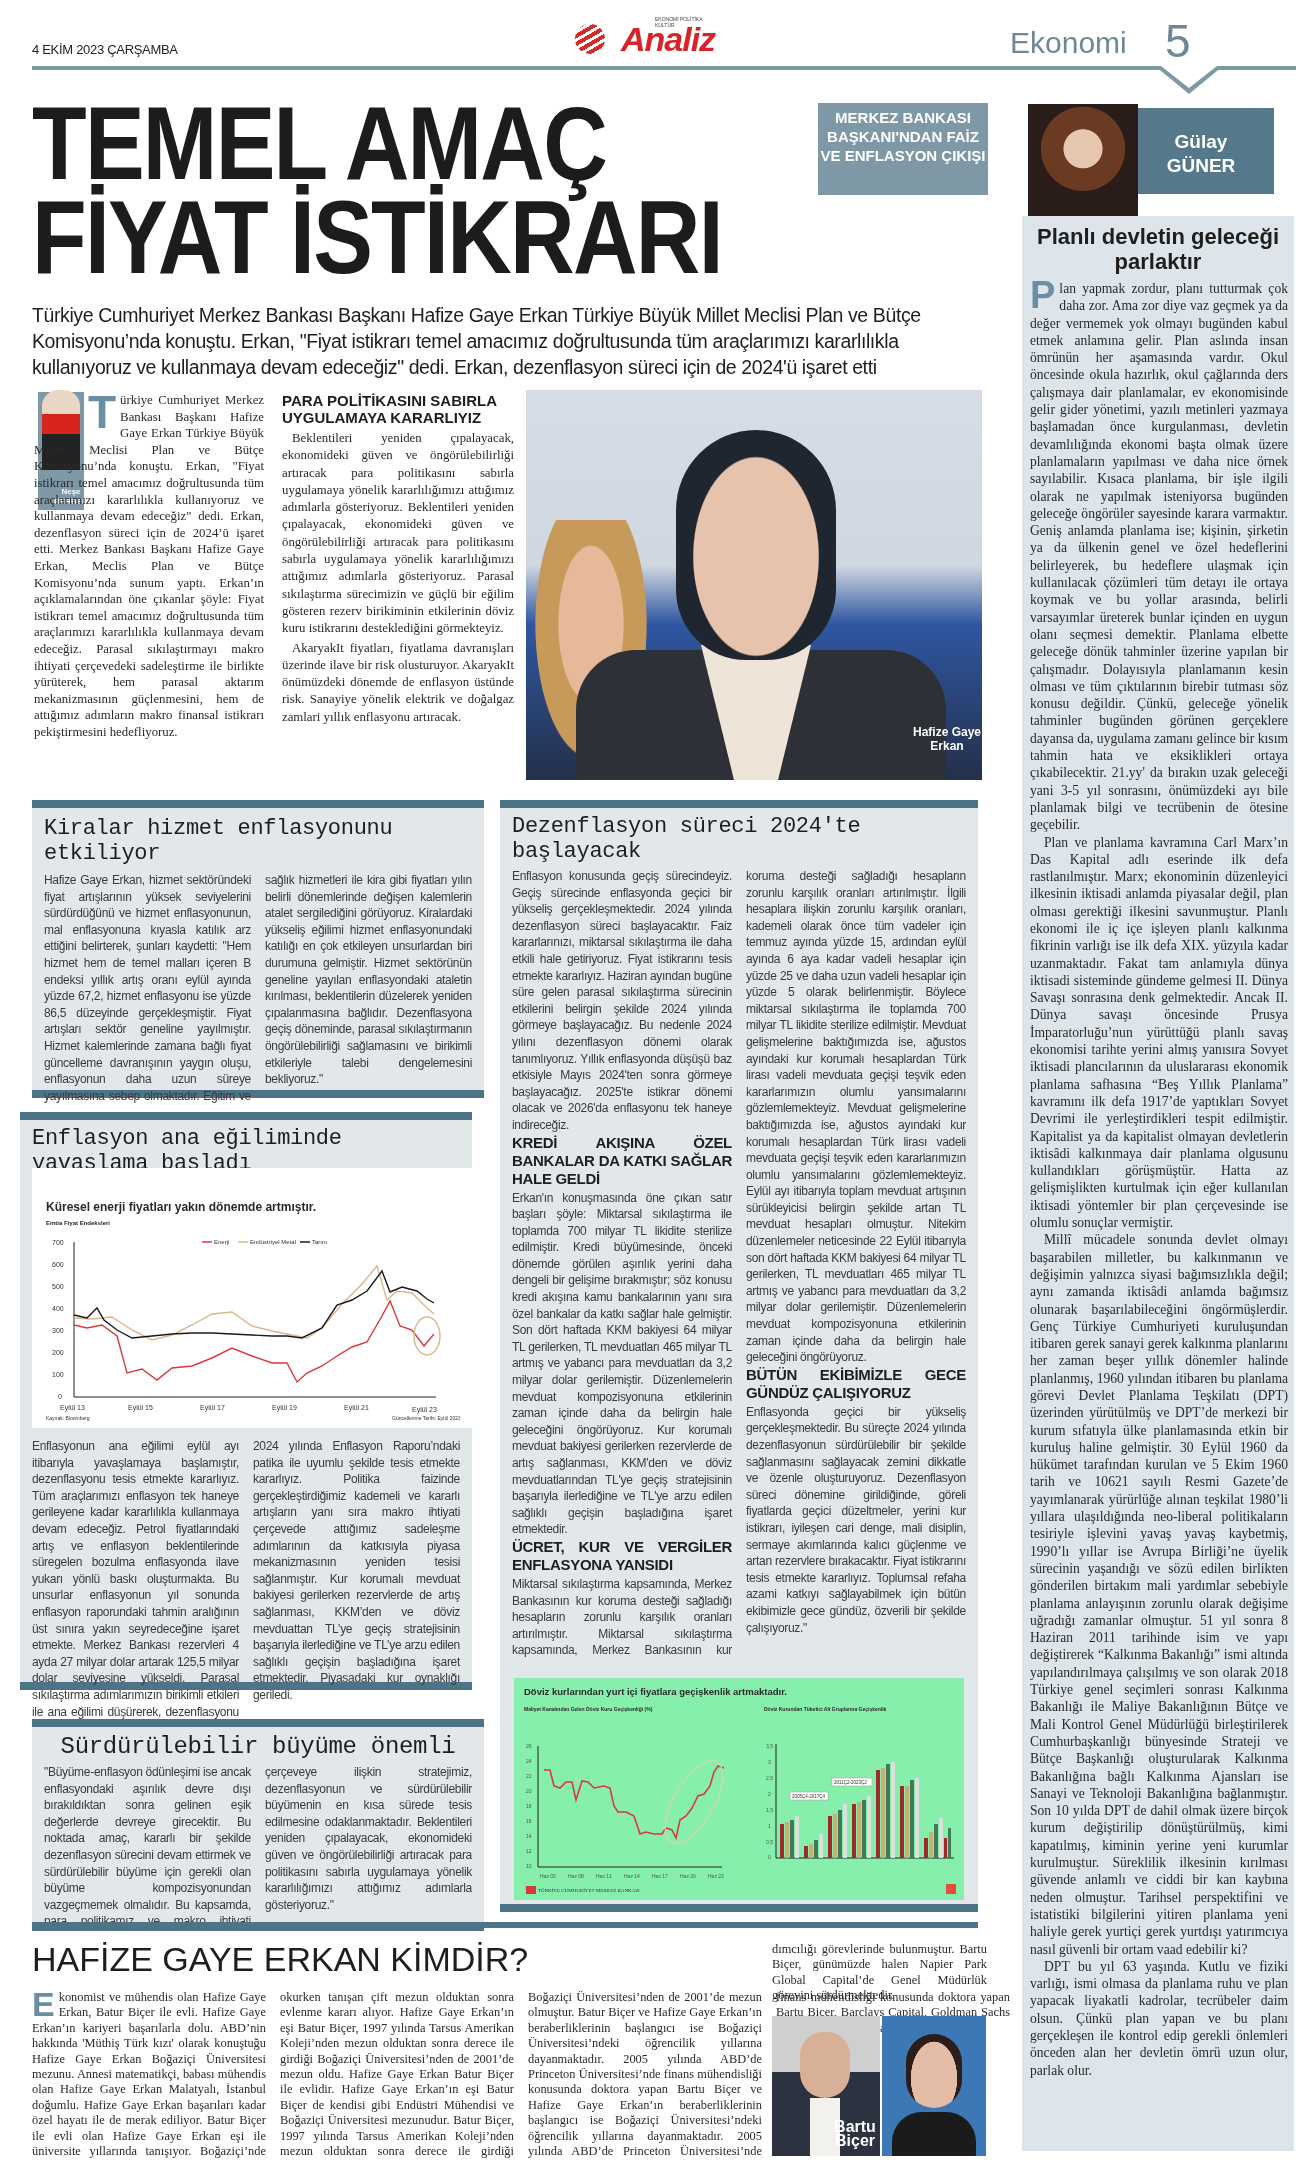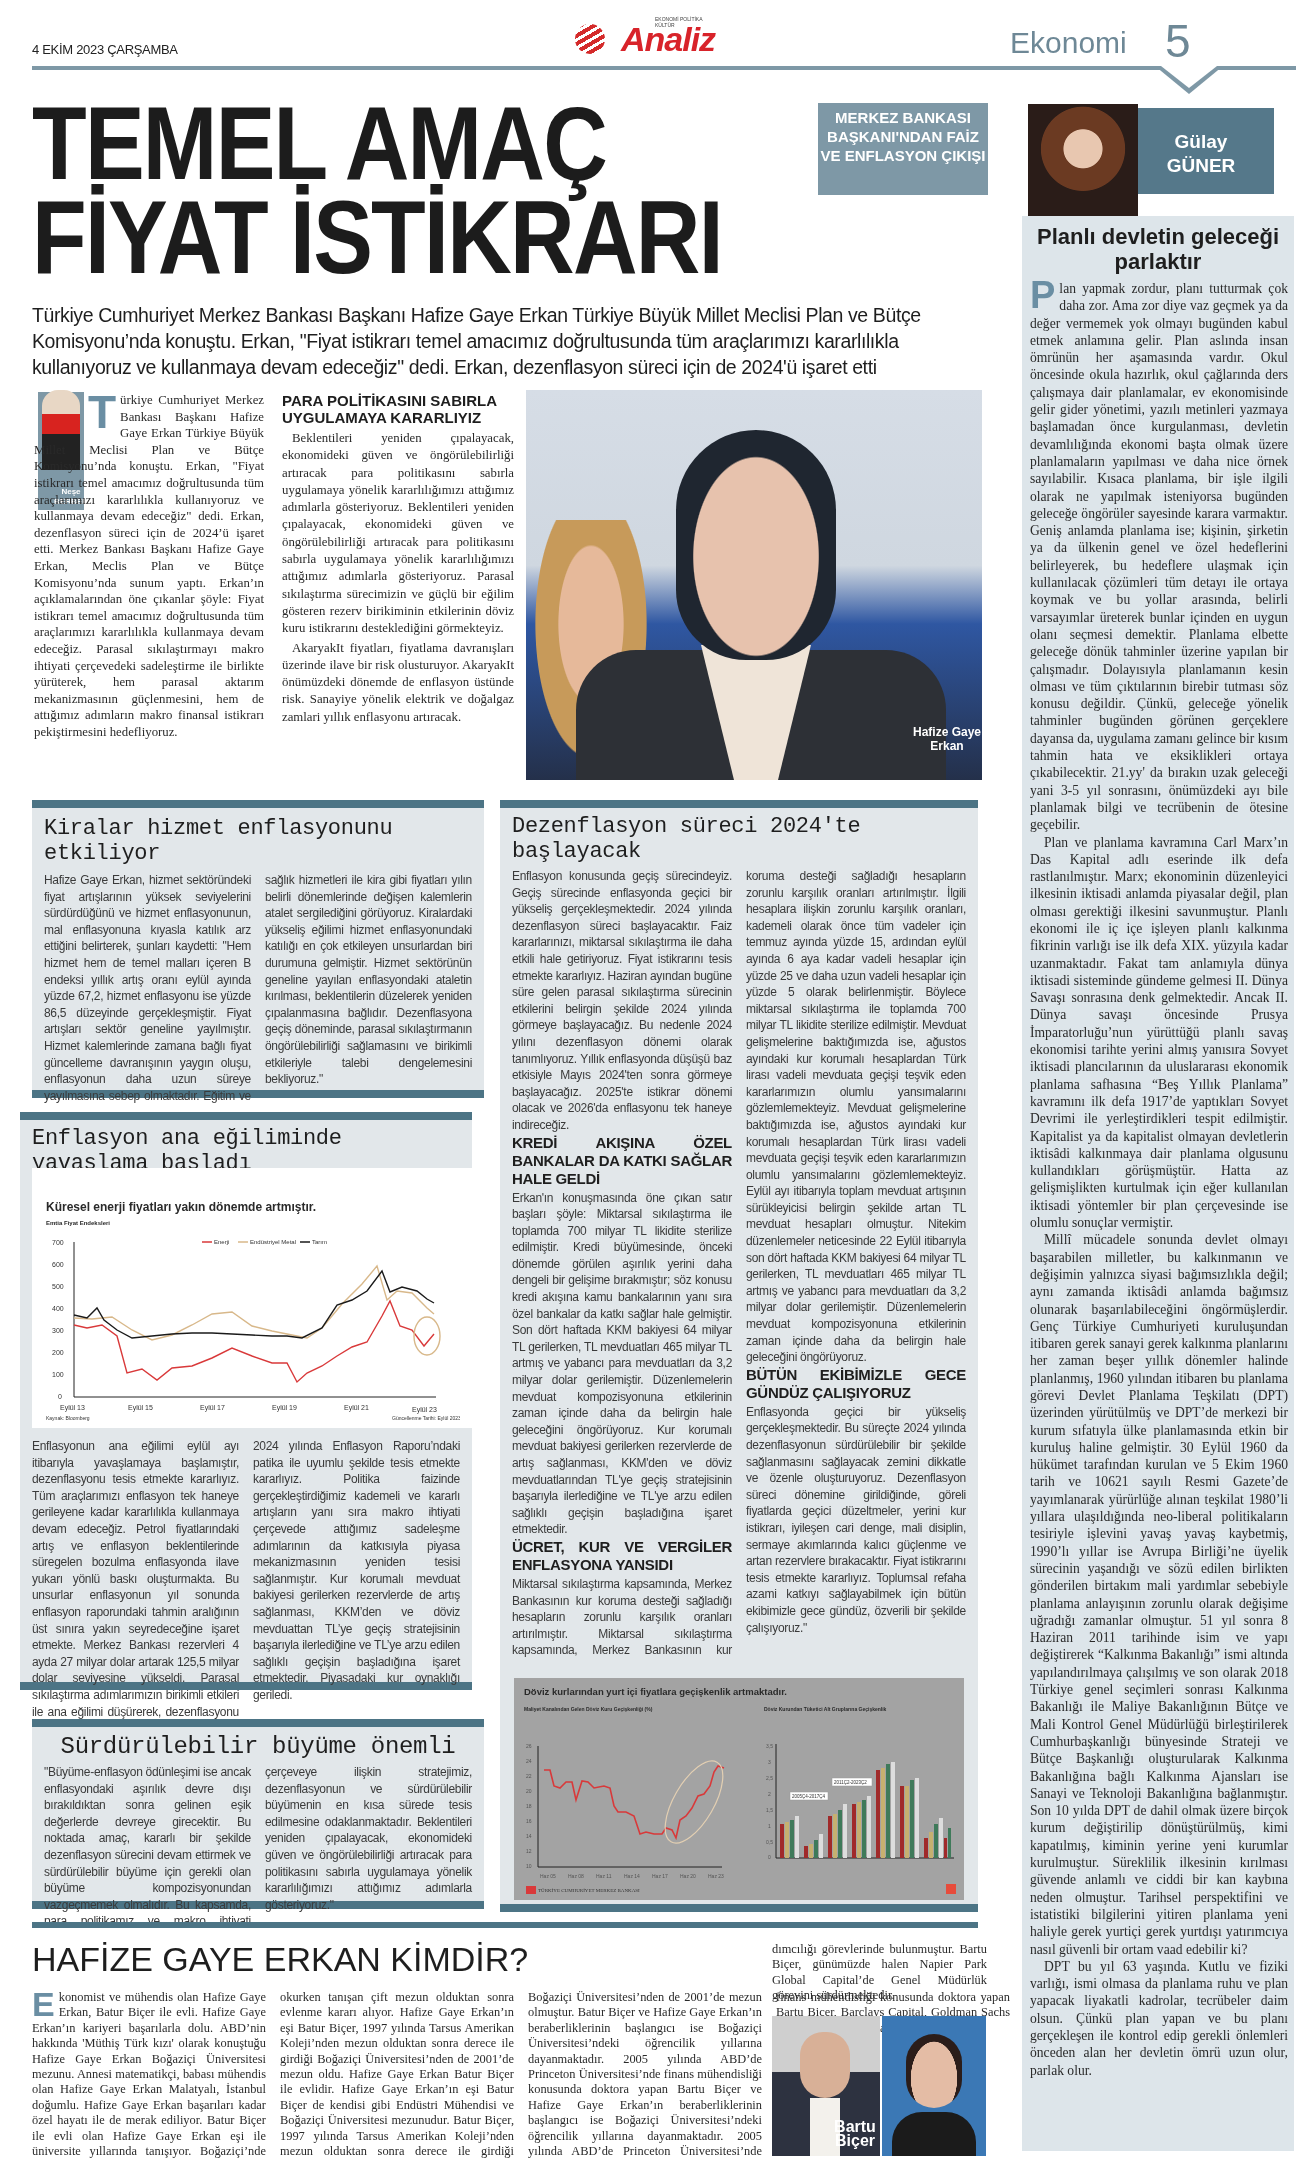--- a/index.html
+++ b/index.html
@@ -54,25 +54,25 @@
 
   
   .box { background: #e2e7ea; border-top: 8px solid #4c7485; border-bottom: 8px solid #4c7485; }
   .box-title { font-family: Liberation Mono, monospace; font-size: 22px; color: #1e1e1e; letter-spacing: -0.3px; }
   .box-body { font-family: "Liberation Sans", sans-serif; font-size: 12px; line-height: 16.6px; color: #3a3a3a; text-align: justify; letter-spacing: -0.3px; column-count: 2; column-gap: 14px; }
   .box-sub { font-family: "Liberation Sans", sans-serif; font-weight: 900; font-size: 15px; line-height: 18px; color: #1e1e1e; margin: 0 0 2px; break-inside: avoid; }
   .box-body p { margin: 0; }
 
   .kiralar { left: 32px; top: 800px; width: 452px; height: 298px; }
   .enf { left: 20px; top: 1112px; width: 452px; height: 578px; }
-  .surd { left: 32px; top: 1719px; width: 452px; height: 190px; }
+  .surd { left: 32px; top: 1719px; width: 452px; height: 212px; }
   .dezen { left: 500px; top: 800px; width: 478px; height: 1112px; }
 
   .chart1 { position: absolute; left: 12px; top: 48px; width: 492px; height: 260px; background: #fff; }
-  .chart2 { position: absolute; left: 14px; top: 870px; width: 450px; height: 222px; background: #a3a3a3; }
+  .chart2 { position: absolute; left: 14px; top: 870px; width: 450px; height: 222px; background: #86efac; }
 
   
   .bio-title { left: 32px; top: 1940px; font-family: "Liberation Sans", sans-serif; font-size: 34px; color: #1e1e1e; letter-spacing: 0px; }
   .bio-body { left: 32px; top: 1990px; width: 640px; height: 170px; font-size: 12.4px; line-height: 15.4px; text-align: justify; column-count: 3; column-gap: 14px; color: #2a2a2a; }
   .bio-body .dropcap { font-size: 34px; line-height: 28px; }
   .bio-right { left: 772px; top: 1942px; width: 215px; font-size: 12.4px; line-height: 15.4px; text-align: justify; }
   .bp1 { left: 772px; top: 2016px; width: 108px; height: 140px; background: linear-gradient(180deg, #cfcfcf 0 40%, #2d3240 40%); }
   .bp1-face { position: absolute; left: 28px; top: 16px; width: 50px; height: 66px; background: #d8b097; border-radius: 24px 24px 26px 26px; }
   .bp1-shirt { position: absolute; left: 38px; top: 82px; width: 30px; height: 58px; background: #f3f1ec; }
   .bp2 { left: 882px; top: 2016px; width: 104px; height: 140px; background: #3b78b5; overflow: hidden; }

